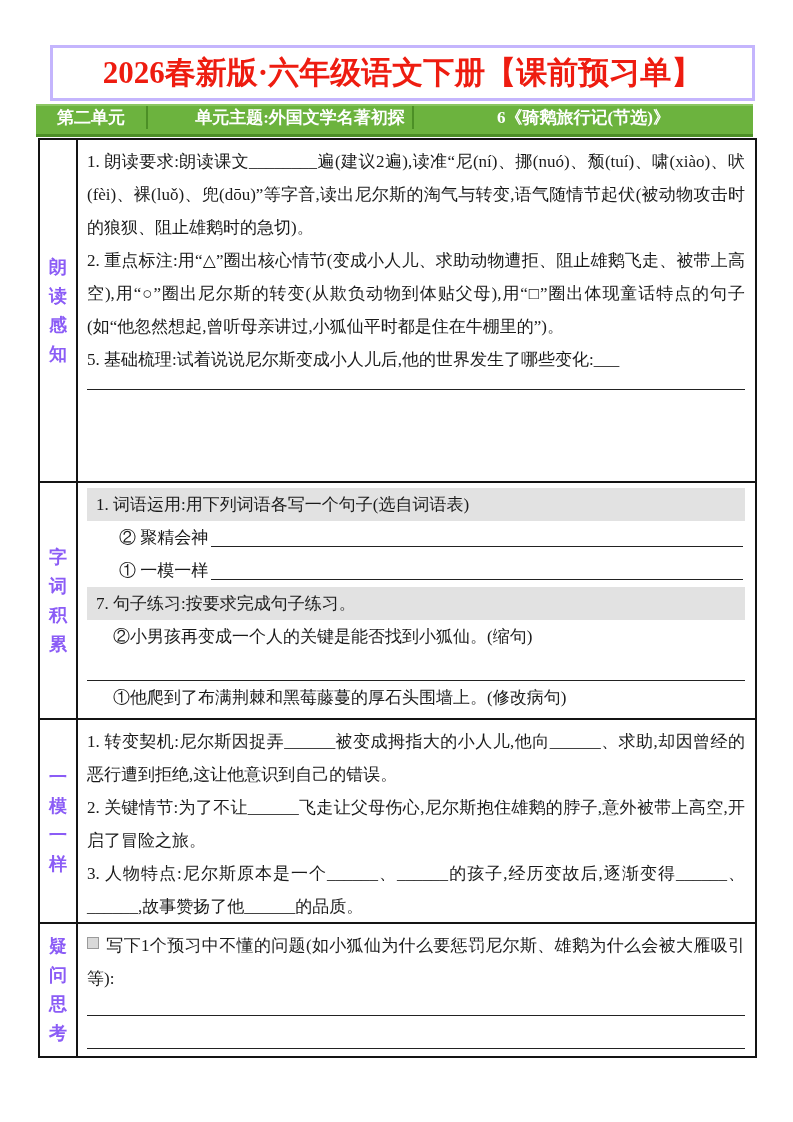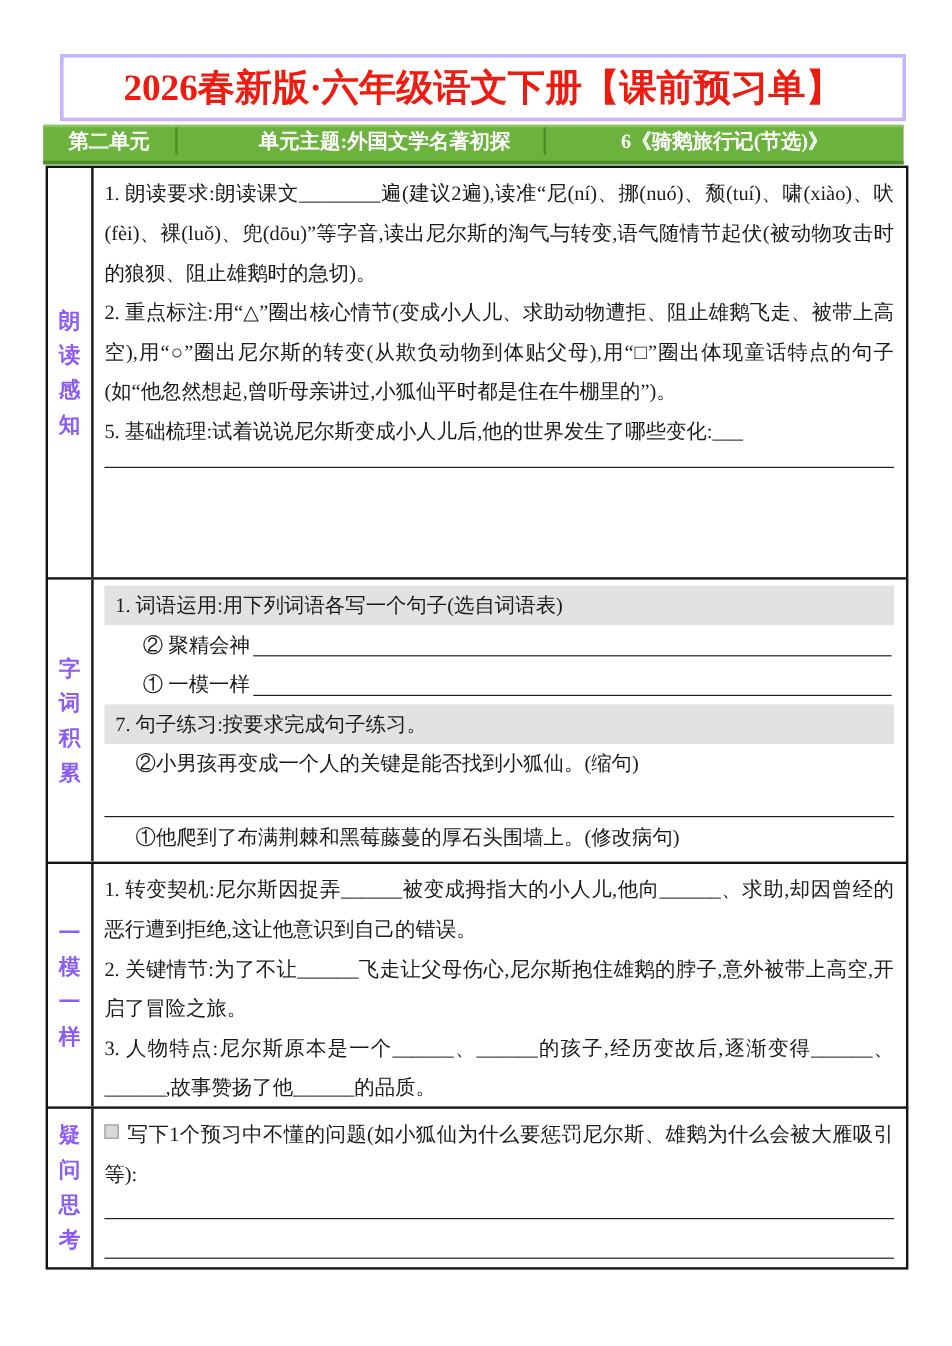--- a/index.html
+++ b/index.html
@@ -20,21 +20,21 @@
   
   .green-bar {
     position:absolute; left:36px; top:104px; width:717px; height:33px;
     background:var(--header-green,#6cb33e);
     border-top:2px solid #8cc763; border-bottom:3px solid #4c8f26;
     display:flex; align-items:flex-start;
     color:#fff; font-weight:bold; font-size:17px;
   }
   .gcell { display:flex; align-items:center; justify-content:center; white-space:nowrap; }
   .gcell-unit  { width:112px; border-right:2px solid #4c8f26; }
-  .gcell-theme { width:307px; border-right:2px solid #4c8f26;padding-left:40px; }
+  .gcell-theme { width:266px; border-right:2px solid #4c8f26;padding-left:40px; }
   .gcell-lesson{ flex:1; }
   
   .sheet {
     position:absolute; left:38px; top:138px; width:719px; height:920px;
     border:2.5px solid #141414; display:flex; flex-direction:column; background:#fff;
   }
   .srow { display:flex; border-bottom:2px solid #141414; overflow:hidden; }
   .srow:last-child { border-bottom:none; flex:1; }
   .row-label {
     width:38px; border-right:2px solid #141414; flex:0 0 38px;

